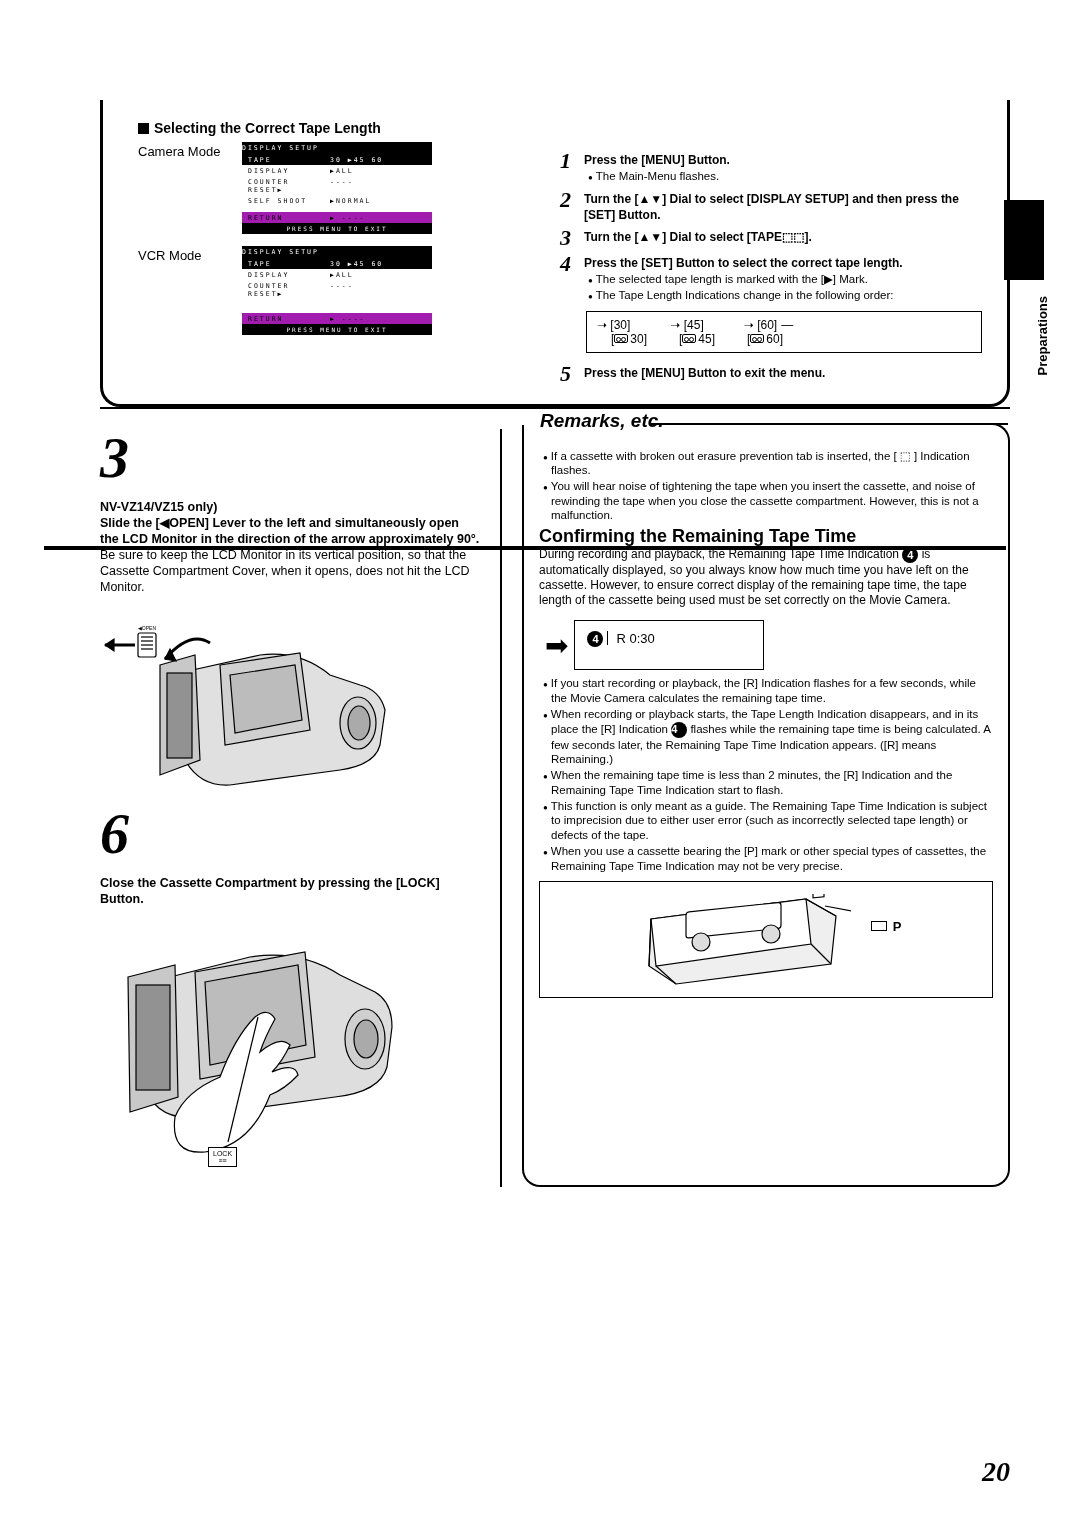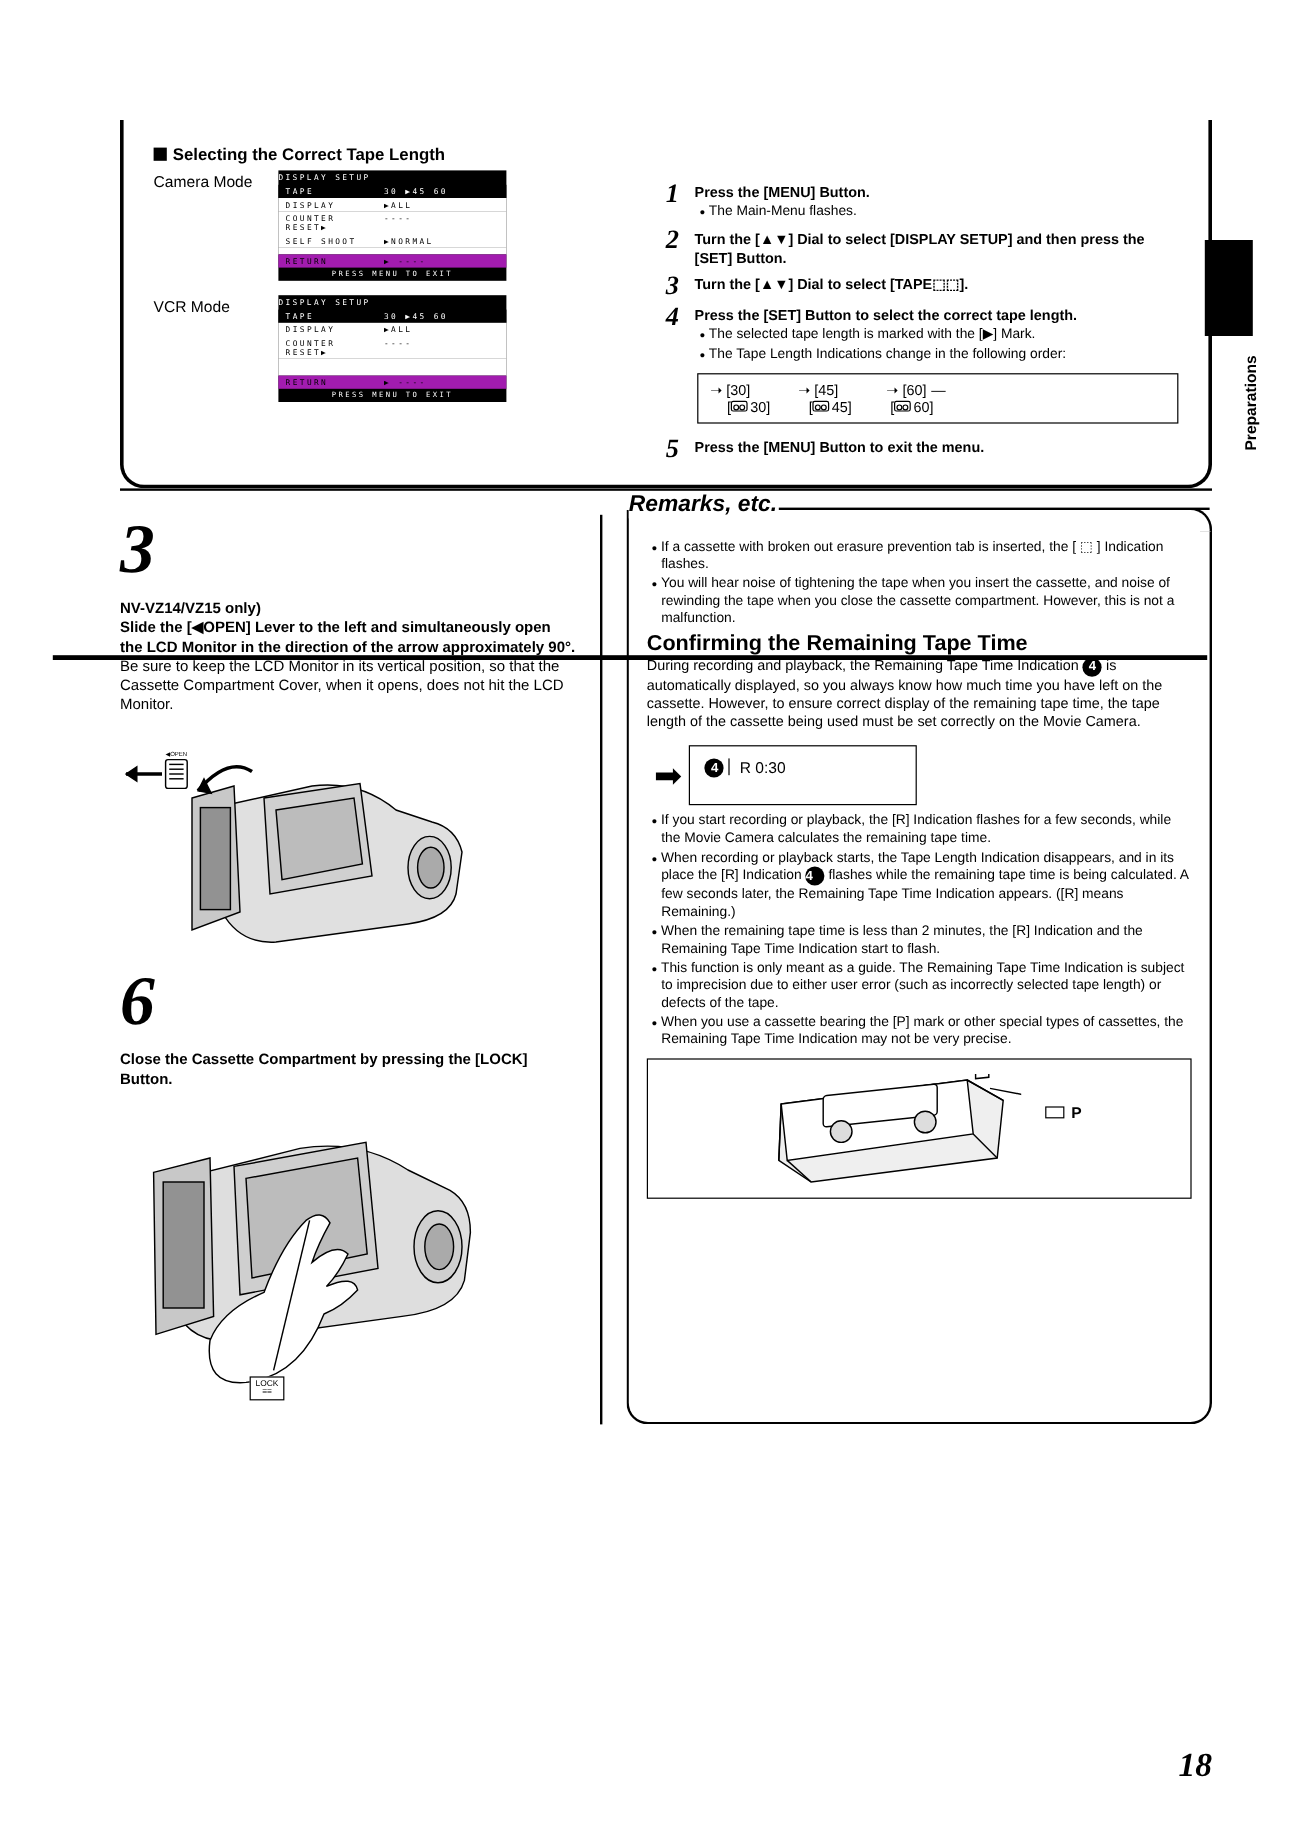--- a/index.html
+++ b/index.html
@@ -1,21 +1,21 @@
 <!DOCTYPE html>
 <html><head>
 <meta charset="utf-8">
 <style>
   * { box-sizing: border-box; margin: 0; padding: 0; }
   body { font-family: Arial, Helvetica, sans-serif; font-size: 11px; color: #000; width: 1080px; height: 1528px; position: relative; background: #fff; }
   .page { position: relative; width: 100%; height: 100%; padding: 100px 70px 0 100px; }
   .section-box { border: 3px solid #000; border-radius: 20px; border-top: none; padding: 20px 25px 15px; position: relative; margin-bottom: 10px; }
   .section-box::before { content:''; position:absolute; top:0; left:0; right:0; height:3px; background:transparent;}
   .twocol { display: flex; gap: 20px; }
-  .col-left { flex: 1; }
+  .col-left { flex: 1; margin-left: 10px; }
   .col-right { flex: 1.05; }
   .heading { font-size: 14px; font-weight: bold; margin-bottom: 3px; }
   .sq { display:inline-block; width:11px; height:11px; background:#000; margin-right:5px; vertical-align: -1px;}
   .para { font-size: 12.5px; line-height: 1.25; margin-bottom: 6px; }
   .mode-label { font-size:13px; margin-top:4px;}
   .menu-box { background:#000; color:#fff; width:190px; padding:0; margin: 2px 0 10px 0; font-family: monospace; font-size:6.5px; letter-spacing:2px;}
   .menu-box .title { text-align:left; padding:2px 0;}
   .menu-box .row { background:#fff; color:#000; padding:1.5px 6px; display:flex; }
   .menu-box .row.inv { background:#000; color:#fff;}
   .menu-box .lab { width: 82px; }
@@ -32,21 +32,21 @@
   .tape-order-box { border:1px solid #000; padding:6px 10px; margin:6px 0 10px; font-size:12px;}
   .tape-order-row { display:flex; gap:0; }
   .tape-cell { display:flex; align-items:center; white-space:nowrap;}
   
   .lower-rule { border-top: 4px solid #000; margin: 0 0 0; width:962px; position:absolute; left:44px;}
   .upper-rule { border-top: 2.5px solid #000; margin-top:-10px;}
   .lower { display:flex; margin-top:8px; gap:0;}
   .lower-left { width: 380px;}
   .lower-divider { width: 2px; background:#000; margin: 0 20px 0 20px; align-self: stretch;}
   .lower-right { flex:1; border:2px solid #000; border-radius: 0 18px 18px 18px; border-top:none; padding:10px 15px; position:relative; margin-top:-4px;}
-  .remarks-title { font-family: Arial; font-style:italic; font-size:19px; font-weight:bold; position:absolute; top:-15px; background:#fff; padding:0 6px 0 0; left:0;}
+  .remarks-title { font-family: Arial; font-style:italic; font-size:19px; font-weight:bold; position:absolute; top:-15px; background:#fff; padding:0 6px 0 0; left:16px;}
   .remarks-border-top { position:absolute; top:-2px; left:125px; right:0; height:2px; background:#000;}
   .remarks-corner { position:absolute; top:-2px; right:-2px; width:20px; height:20px; border-top:2px solid #000; border-right:2px solid #000; border-top-right-radius:18px; background:#fff;}
   .bignum { font-family: Georgia, 'Times New Roman', serif; font-style:italic; font-weight:bold; font-size:58px; line-height:1;}
   .step-text { font-size:12.5px; margin-top:12px; line-height:1.28;}
   .camera-drawing { width: 300px; height:190px; margin: 10px 0; position:relative; border:0; }
   .tape-disp-box { border:1px solid #000; display:flex; margin:6px 0;}
   .tape-disp-cell { border:0; padding:10px 12px 22px; flex:1; font-size:13px; display:flex; align-items:flex-start; gap:6px;}
   .circ-num { display:inline-flex; width:16px; height:16px; border-radius:50%; background:#000; color:#fff; font-size:11px; font-weight:bold; align-items:center; justify-content:center;}
   .big-arrow { font-size:28px; align-self:center; margin:0 6px;}
   .cassette-box { border:1px solid #000; padding: 12px 10px 8px; display:flex; align-items:center; justify-content:center; gap:20px; margin-top:8px;}
@@ -297,14 +297,14 @@
           </g>
         </svg>
         <div style="display:flex; align-items:center; gap:6px; margin-top:-30px;">
           <span style="display:inline-block; width:16px; height:10px; border:1.5px solid #000;"></span>
           <b style="font-size:13px;">P</b>
         </div>
       </div>
     </div>
   </div>
 
-  <div class="page-num">18</div>
+  <div class="page-num">20</div>
 </div>
 
 </body></html>

